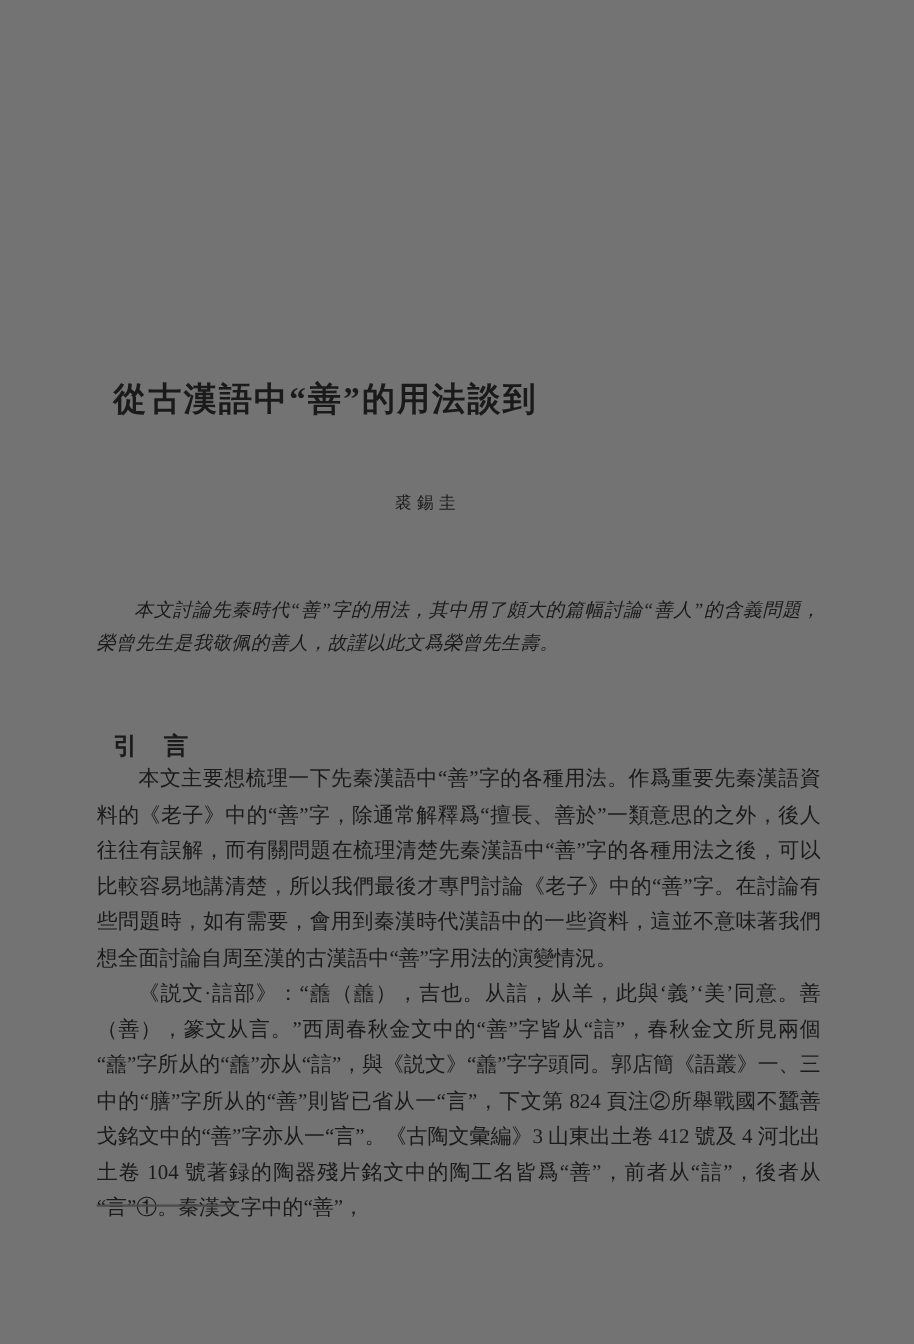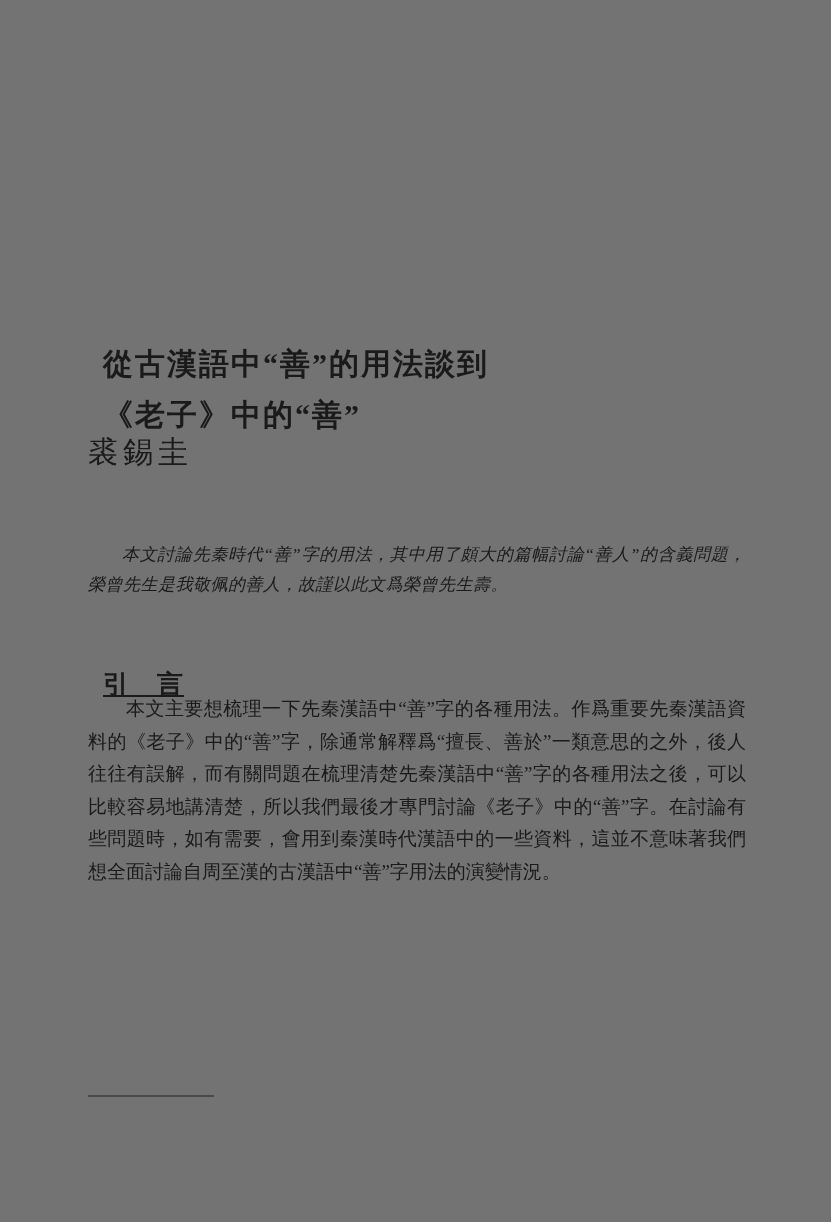--- a/index.html
+++ b/index.html
@@ -23,26 +23,26 @@
     top: 318px;
     width: 645px;
     font-size: 30px;
     line-height: 51px;
     font-weight: 600;
     letter-spacing: 2px;
   }
   .author {
     position: absolute;
     left: 88px;
-    top: 432px;
+    top: 448px;
     width: 660px;
     box-sizing: border-box;
     padding-right: 58px;
-    text-align: left;
-    font-size: 30px;
+    text-align: center;
+    font-size: 15px;
     letter-spacing: 5px;
   }
   .abstract {
     position: absolute;
     left: 88px;
     top: 540px;
     width: 658px;
     font-size: 17px;
     line-height: 30px;
     text-align: justify;
@@ -50,24 +50,23 @@
   }
   .abstract p {
     margin: 0;
     text-indent: 2em;
     font-style: italic;
   }
   .section-heading {
     position: absolute;
     left: 103px;
     top: 645px;
-    font-size: 26px;
+    font-size: 22px;
     font-weight: 600;
     letter-spacing: 1px;
-    text-decoration: underline;
   }
   .body-text {
     position: absolute;
     left: 88px;
     top: 693px;
     width: 658px;
     font-size: 19px;
     line-height: 32.5px;
     text-align: justify;
   }
@@ -93,31 +92,31 @@
     line-height: 24px;
   }
 </style>
 </head>
 <body>
 
 <div class="page">
 
   <h1 class="article-title">
     <span>從古漢語中“善”的用法談到</span><br>
-    <span>《老子》中的“善”</span>
   </h1>
 
   <div class="author">裘錫圭</div>
 
   <div class="abstract">
     <p>本文討論先秦時代“善”字的用法，其中用了頗大的篇幅討論“善人”的含義問題，榮曾先生是我敬佩的善人，故謹以此文爲榮曾先生壽。</p>
   </div>
 
   <h2 class="section-heading">引　言</h2>
 
   <div class="body-text">
     <p>本文主要想梳理一下先秦漢語中“善”字的各種用法。作爲重要先秦漢語資料的《老子》中的“善”字，除通常解釋爲“擅長、善於”一類意思的之外，後人往往有誤解，而有關問題在梳理清楚先秦漢語中“善”字的各種用法之後，可以比較容易地講清楚，所以我們最後才專門討論《老子》中的“善”字。在討論有些問題時，如有需要，會用到秦漢時代漢語中的一些資料，這並不意味著我們想全面討論自周至漢的古漢語中“善”字用法的演變情況。</p>
+    <p>《説文·誩部》：“譱（譱），吉也。从誩，从羊，此與‘義’‘美’同意。善（善），篆文从言。”西周春秋金文中的“善”字皆从“誩”，春秋金文所見兩個“譱”字所从的“譱”亦从“誩”，與《説文》“譱”字字頭同。郭店簡《語叢》一、三中的“膳”字所从的“善”則皆已省从一“言”，下文第 824 頁注②所舉戰國不蠶善戈銘文中的“善”字亦从一“言”。《古陶文彙編》3 山東出土卷 412 號及 4 河北出土卷 104 號著録的陶器殘片銘文中的陶工名皆爲“善”，前者从“誩”，後者从“言”①。秦漢文字中的“善”，</p>
   </div>
 
   <div class="footnote-rule"></div>
 
 
 </div>
 
 </body></html>

